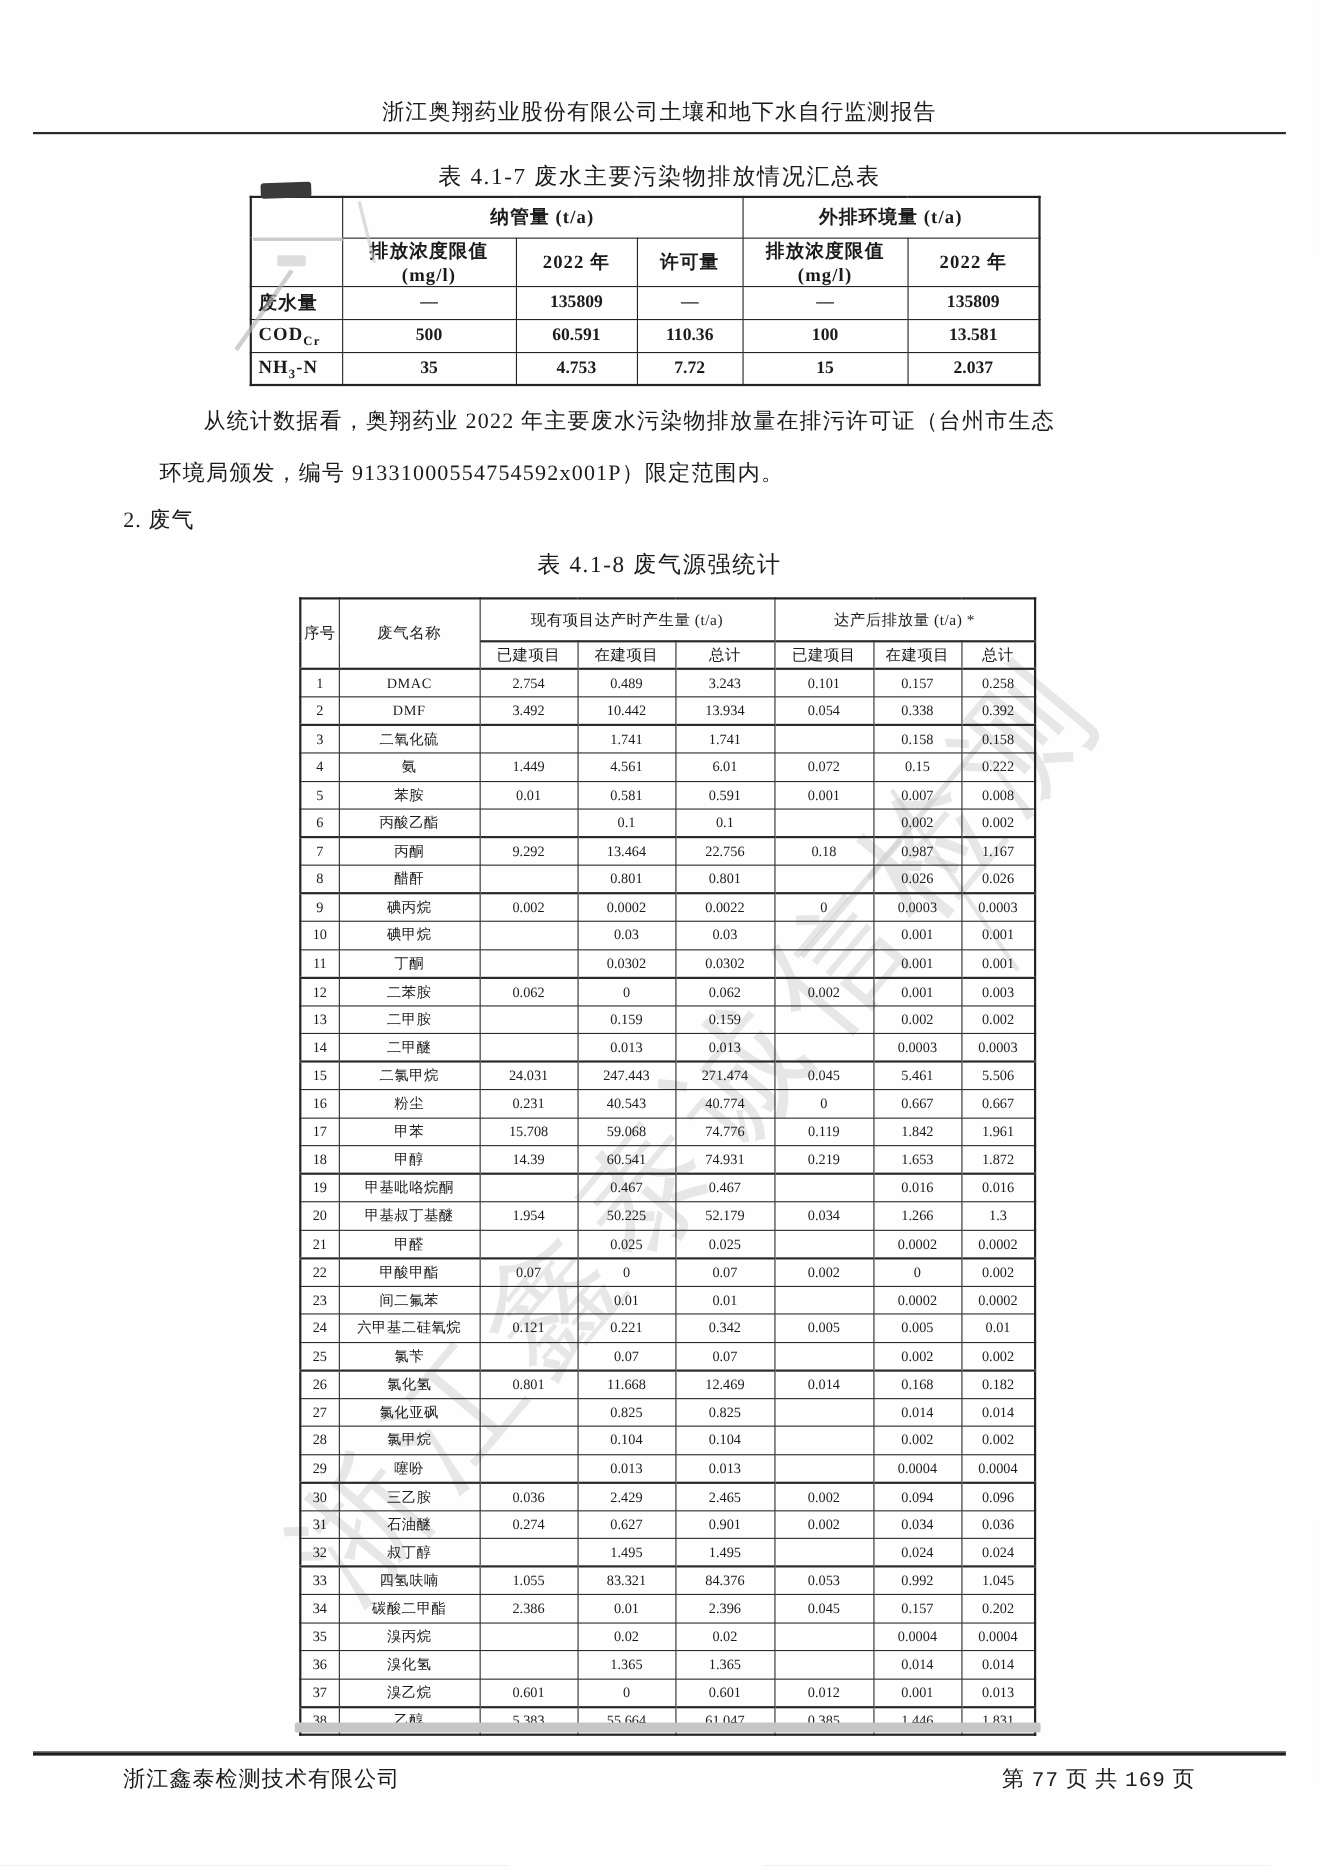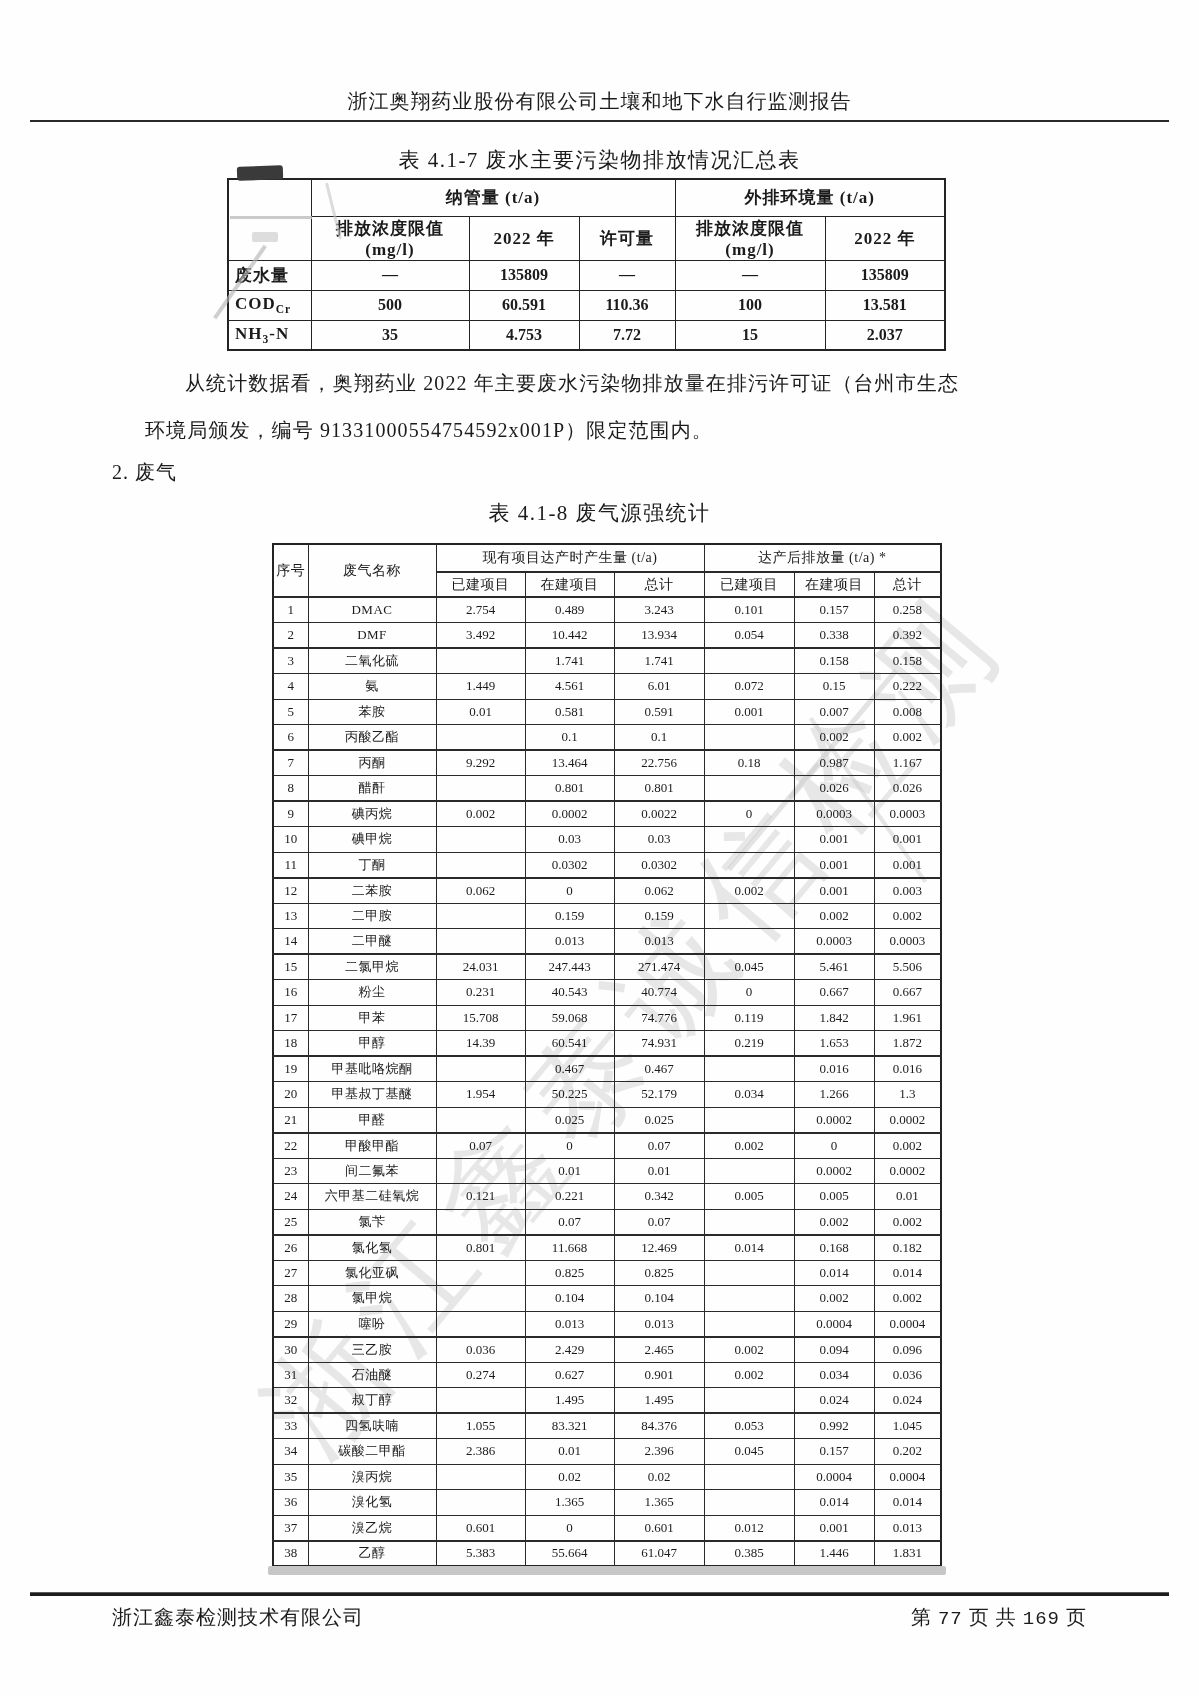--- a/index.html
+++ b/index.html
@@ -31,21 +31,21 @@
   .t1 thead tr:nth-child(2){height:33px;}
   .t1 tbody tr{height:30px;}
   .t1 .t1-head{font-size:17px;letter-spacing:1px;}
   .t1 .t1-label{font-size:17px;letter-spacing:1px;text-align:left;padding-left:6px;}
   .t1 .t1-val{font-size:16px;}
   .subsc{vertical-align:sub;font-size:0.68em;}
   
   .t2-wrap{top:543px;left:272px;}
   .t2{width:668px;border:2px solid #232323;}
   .t2 td,.t2 th{border:1px solid #2a2a2a;padding:0;text-align:center;vertical-align:middle;font-weight:normal;overflow:hidden;}
-  .t2 thead tr:nth-child(1){height:28px;}
+  .t2 thead tr:nth-child(1){height:39px;}
   .t2 thead tr:nth-child(2){height:25px;}
   .t2 thead th{font-size:14px;letter-spacing:0.5px;border-bottom-width:2px;}
   .t2 tbody tr{height:25.5px;}
   .t2 .t2-sn{font-size:13px;}
   .t2 .t2-name{font-size:13px;letter-spacing:0.5px;}
   .t2 .t2-val{font-size:13px;}
   .t2 tbody tr:nth-child(3) td,.t2 tbody tr:nth-child(7) td,.t2 tbody tr:nth-child(9) td,
   .t2 tbody tr:nth-child(12) td,.t2 tbody tr:nth-child(15) td,.t2 tbody tr:nth-child(19) td,
   .t2 tbody tr:nth-child(22) td,.t2 tbody tr:nth-child(26) td,.t2 tbody tr:nth-child(30) td,
   .t2 tbody tr:nth-child(33) td,.t2 tbody tr:nth-child(38) td{border-top-width:2px;}

